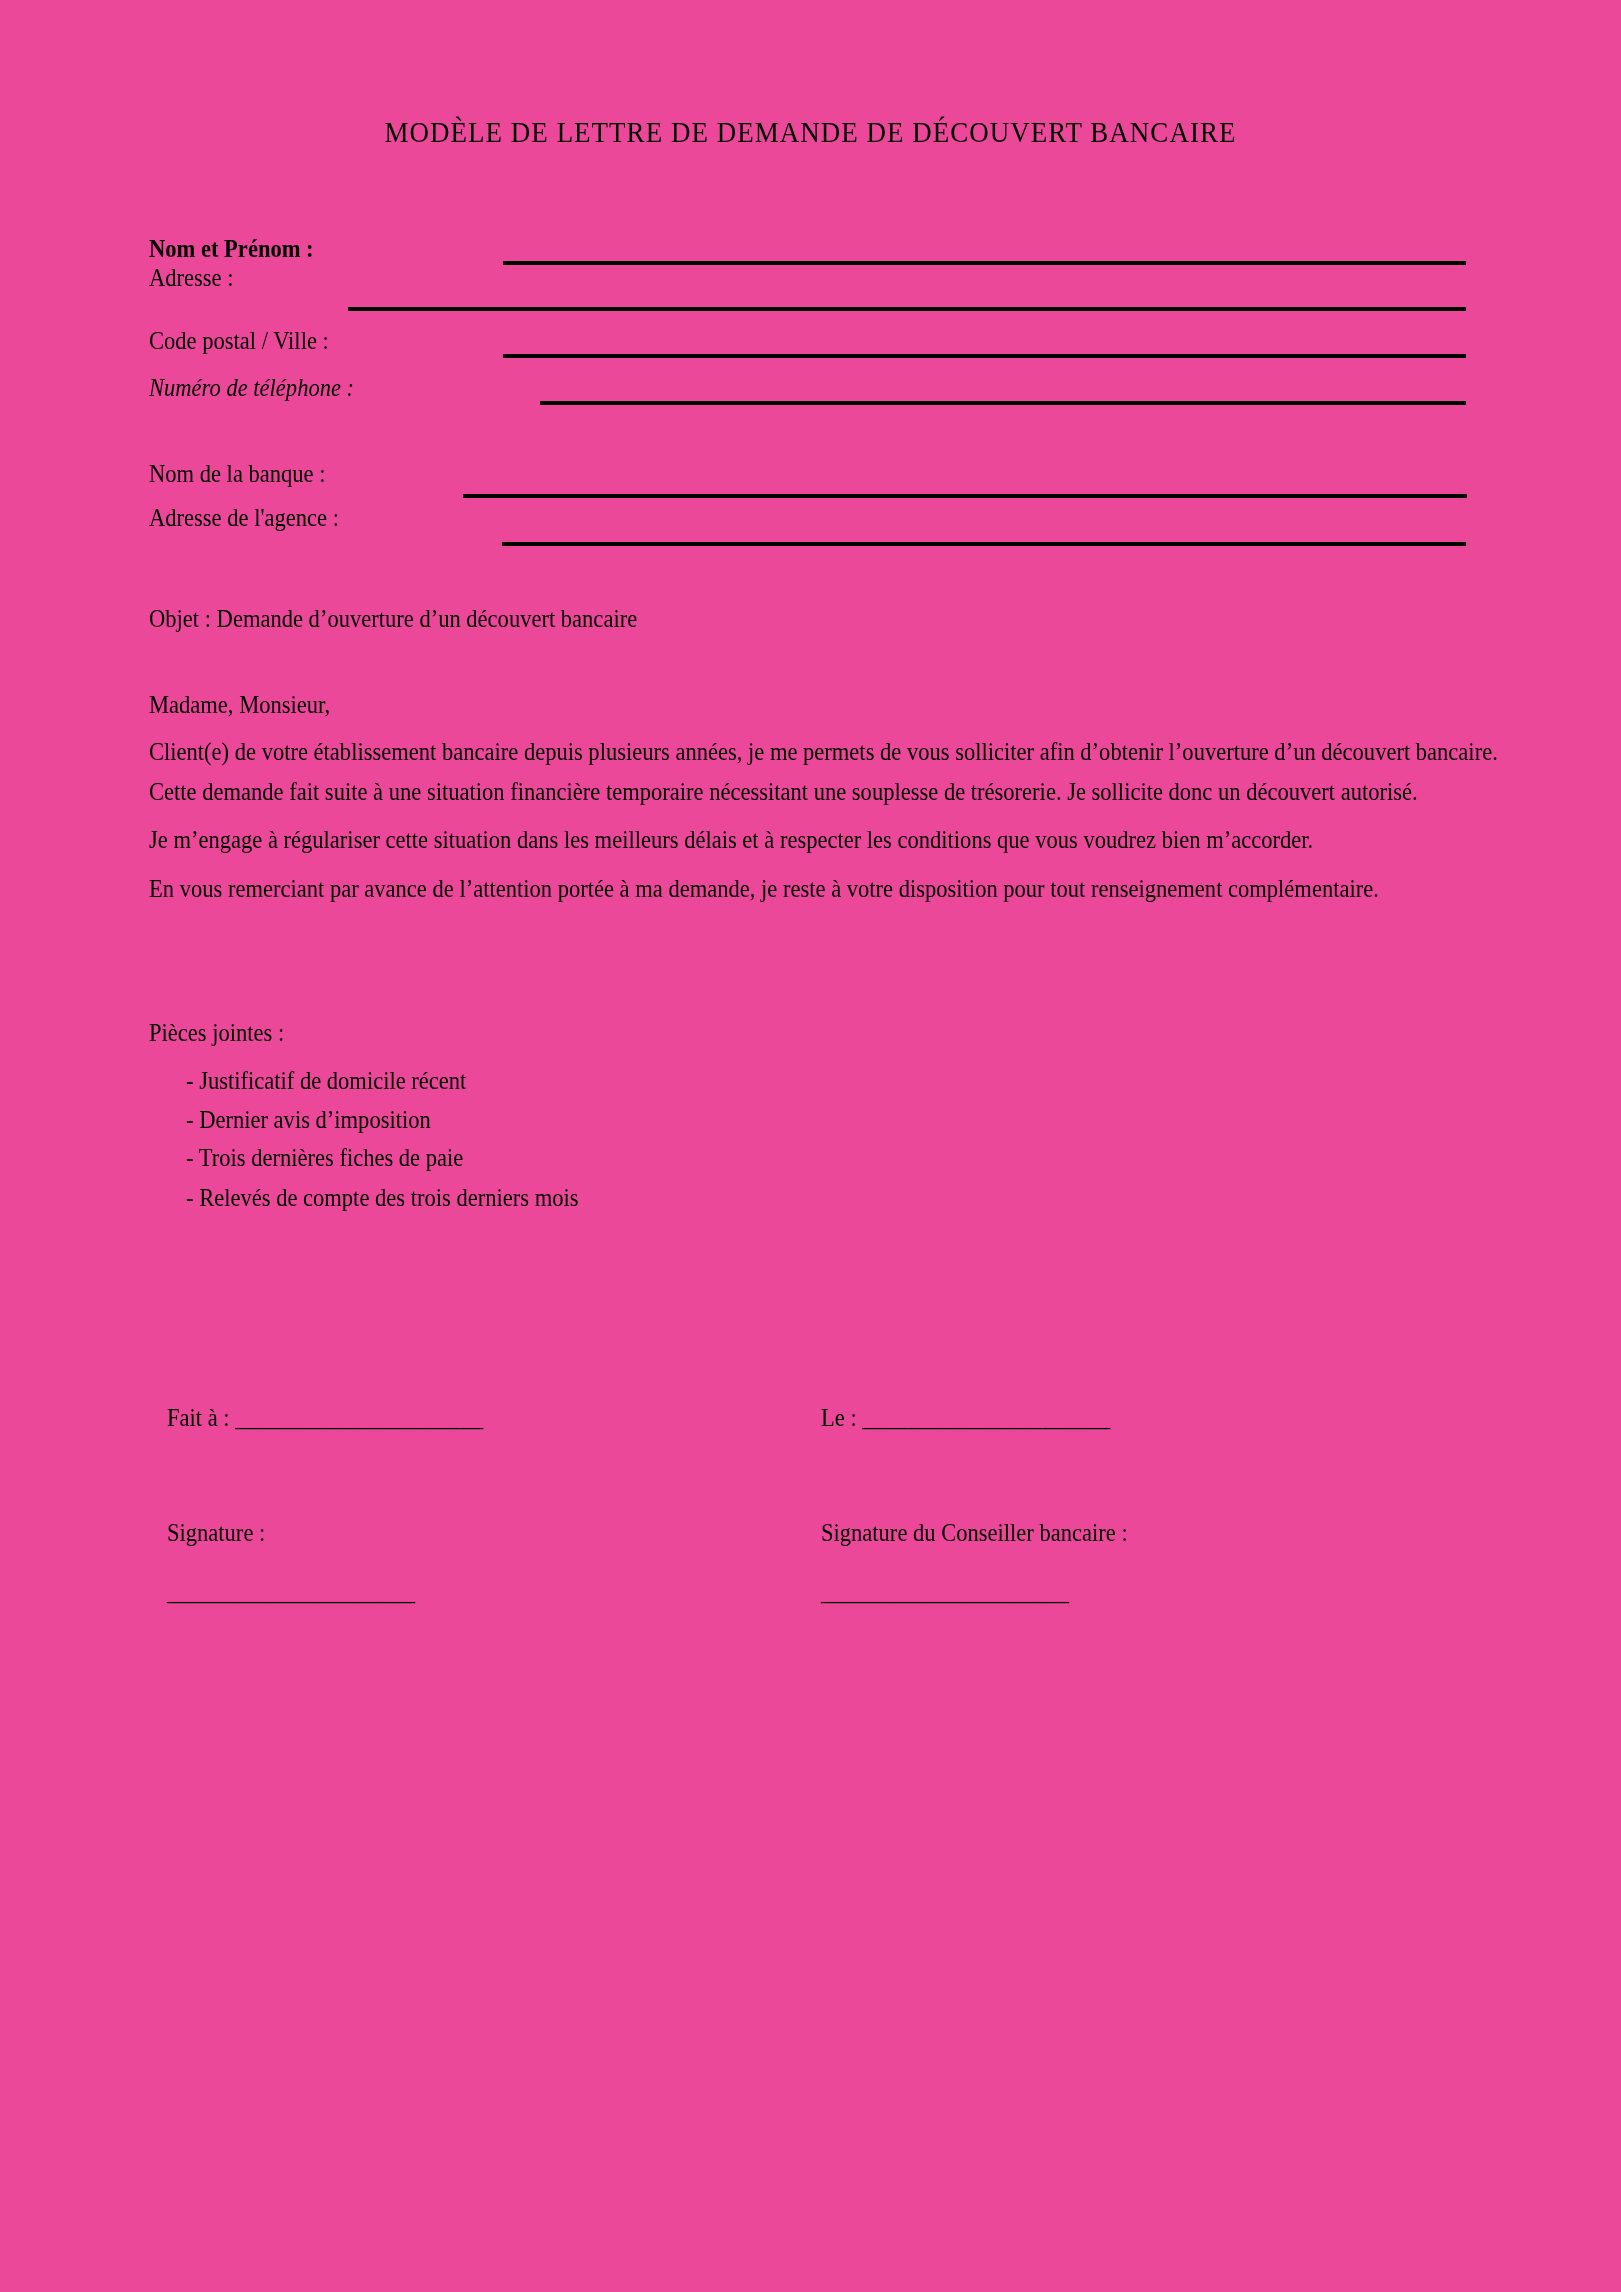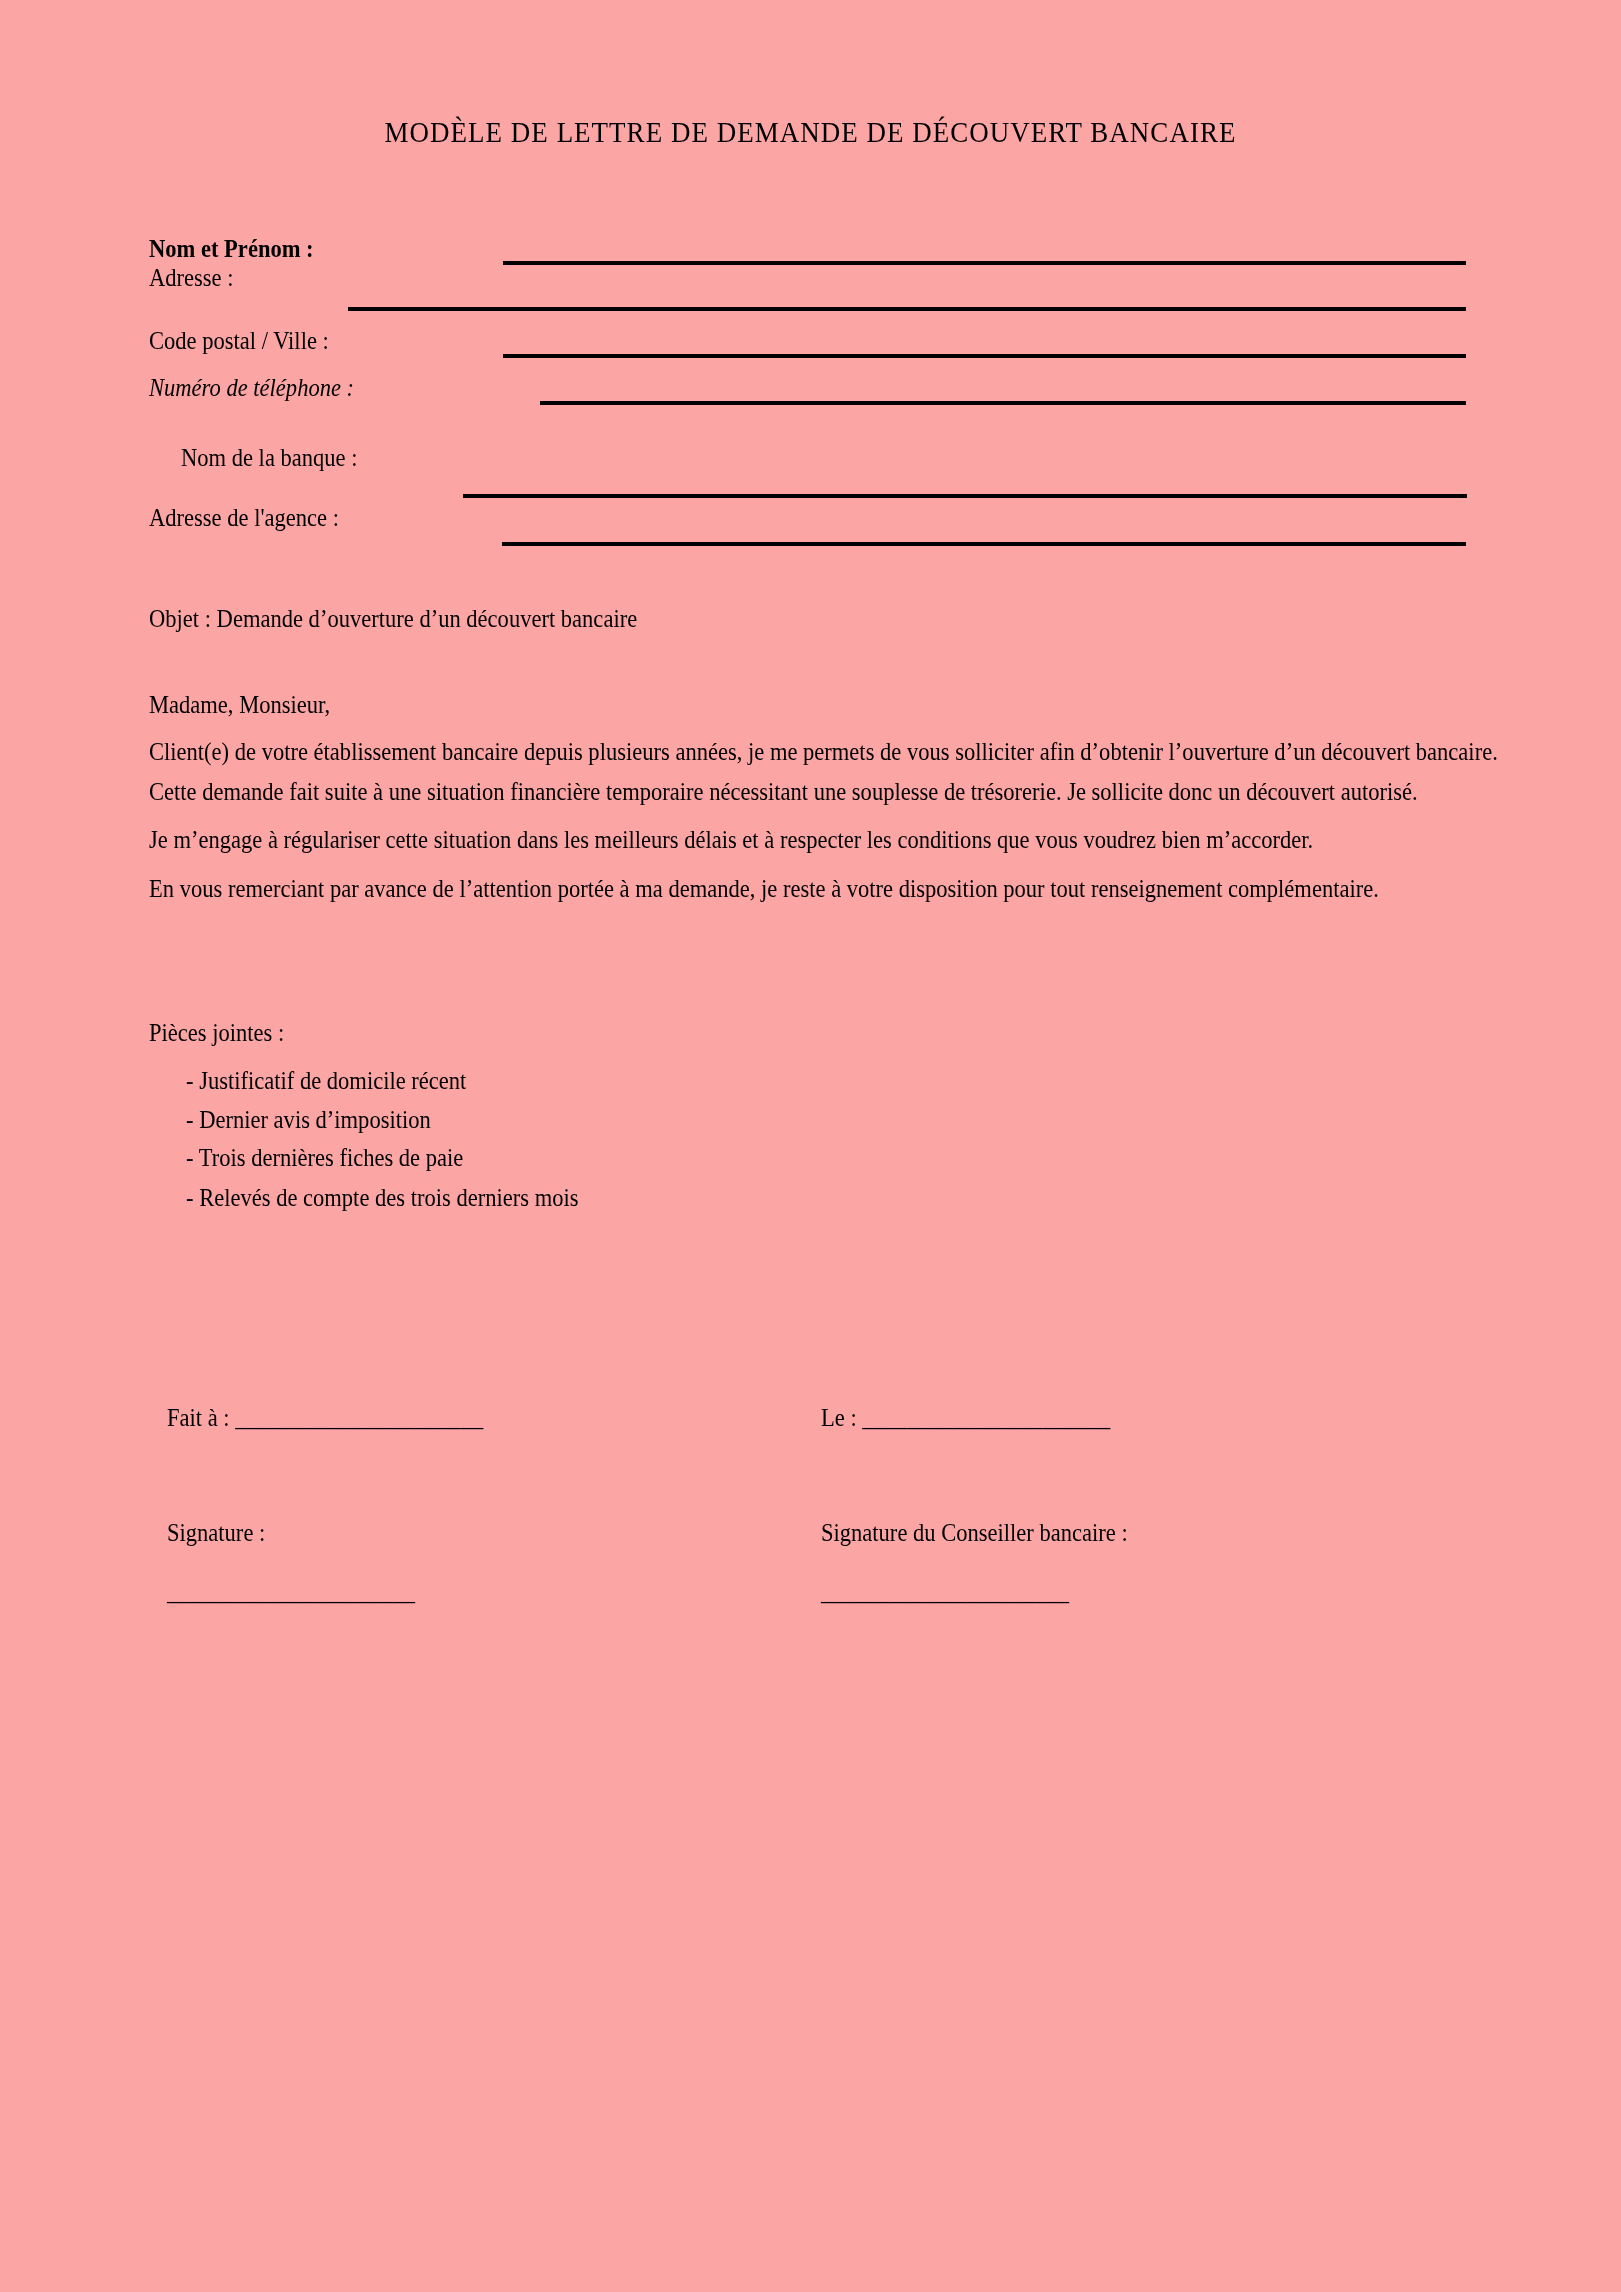--- a/index.html
+++ b/index.html
@@ -15,21 +15,21 @@
     font-family: "Liberation Serif", "DejaVu Serif", serif;
     color: #000000;
   }
 
   .page {
     position: absolute;
     left: 0;
     top: 0;
     width: 1621px;
     height: 2293px;
-    background: #fca5a5;
+    background: #ec4899;
     overflow: hidden;
   }
 
   
   .doc-title {
     position: absolute;
     left: 0;
     top: 116px;
     width: 1621px;
     text-align: center;
@@ -115,21 +115,21 @@
   <div class="field-row" style="top:327px;">
     <span class="field-label">Code postal / Ville :</span>
   </div>
   <div class="field-rule" style="left:503px; top:354px; width:963px;"></div>
 
   <div class="field-row" style="top:374px;font-style:italic;">
     <span class="field-label">Numéro de téléphone :</span>
   </div>
   <div class="field-rule" style="left:540px; top:401px; width:926px;"></div>
 
-  <div class="field-row" style="top:444px;margin-left:32px;">
+  <div class="field-row" style="top:460px;">
     <span class="field-label">Nom de la banque :</span>
   </div>
   <div class="field-rule" style="left:463px; top:494px; width:1004px;"></div>
 
   <div class="field-row" style="top:504px;">
     <span class="field-label">Adresse de l'agence :</span>
   </div>
   <div class="field-rule" style="left:502px; top:542px; width:964px;"></div>
 
   <div class="body-line" style="top:605px;">Objet : Demande d’ouverture d’un découvert bancaire</div>

